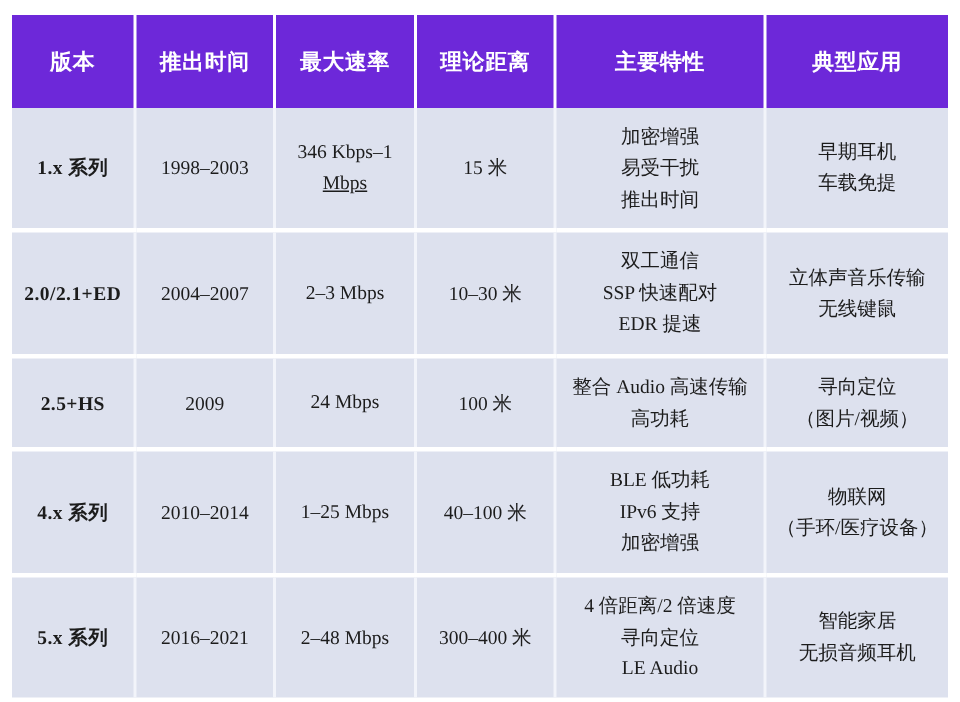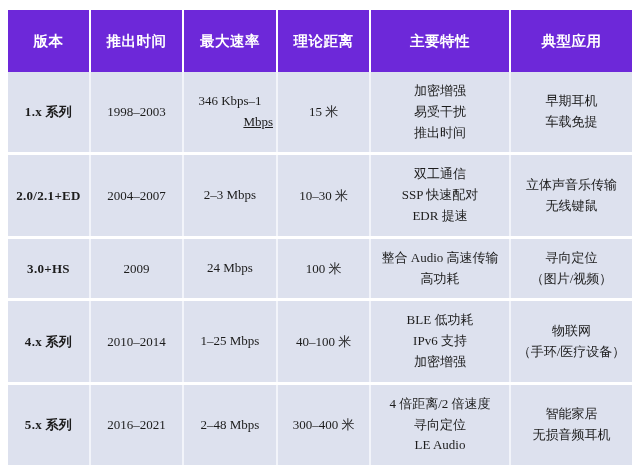--- a/index.html
+++ b/index.html
@@ -58,21 +58,21 @@
   }
   tbody td:last-child { border-right: none; }
   tbody tr:last-child td { border-bottom: none; }
 
   tbody td.ver {
     font-weight: bold;
     letter-spacing: 0.3px;
     font-family: Liberation Serif, serif;
   }
   tbody td.multi { line-height: 1.6; }
-  .u { text-decoration: underline; text-align: right; }
+  .u { text-decoration: underline; }
   .ln { display: block; white-space: nowrap; }
 </style>
 </head>
 <body>
 
 <div id="table-wrap">
   <table class="spec-table">
     <colgroup>
       <col class="c0">
         <col class="c1">
@@ -124,21 +124,21 @@
           <span class="ln">SSP 快速配对</span>
           <span class="ln">EDR 提速</span>
         </td>
         <td class="multi">
           <span class="ln">立体声音乐传输</span>
           <span class="ln">无线键鼠</span>
         </td>
       </tr>
 
       <tr>
-        <td class="ver">3.0+HS</td>
+        <td class="ver">2.5+HS</td>
         <td>2009</td>
         <td class="multi">
           <span class="ln">24 Mbps</span>
         </td>
         <td>100 米</td>
         <td class="multi">
           <span class="ln">整合 Audio 高速传输</span>
           <span class="ln">高功耗</span>
         </td>
         <td class="multi">

